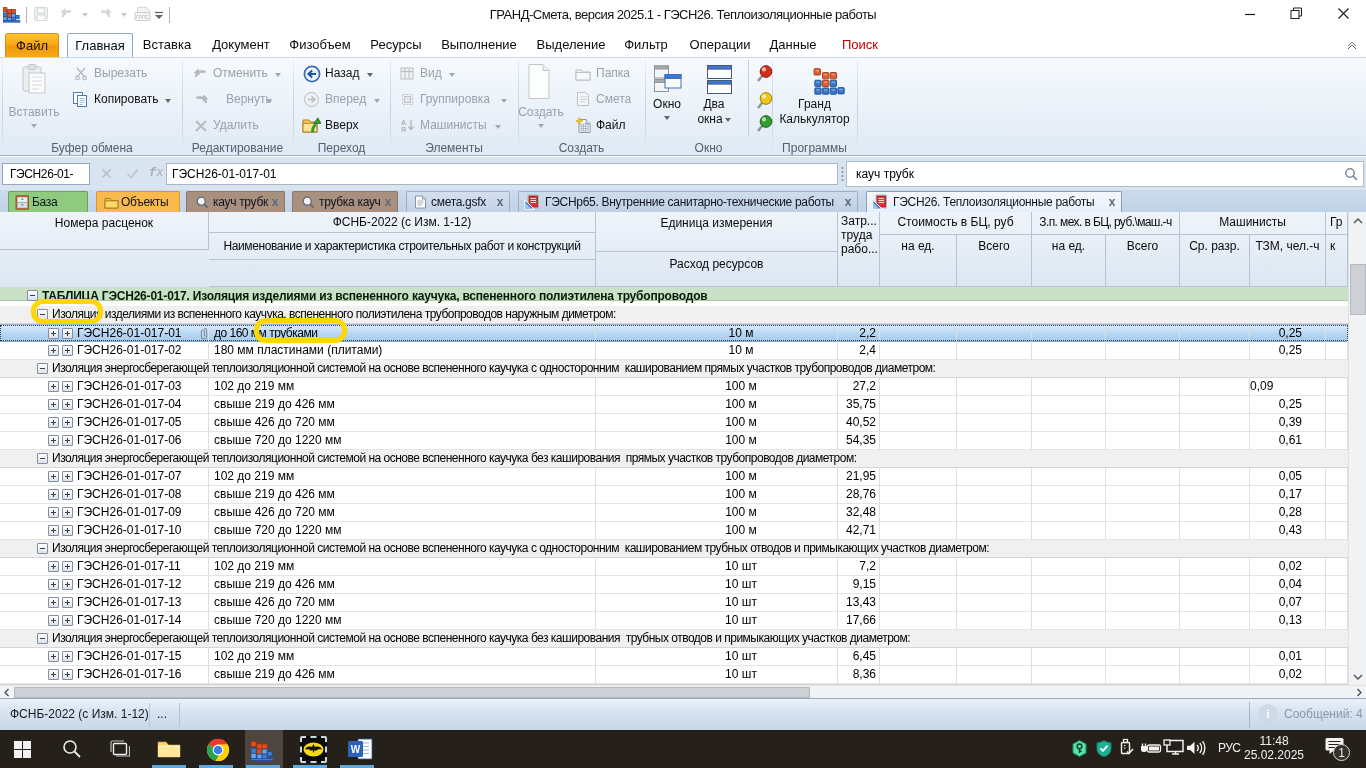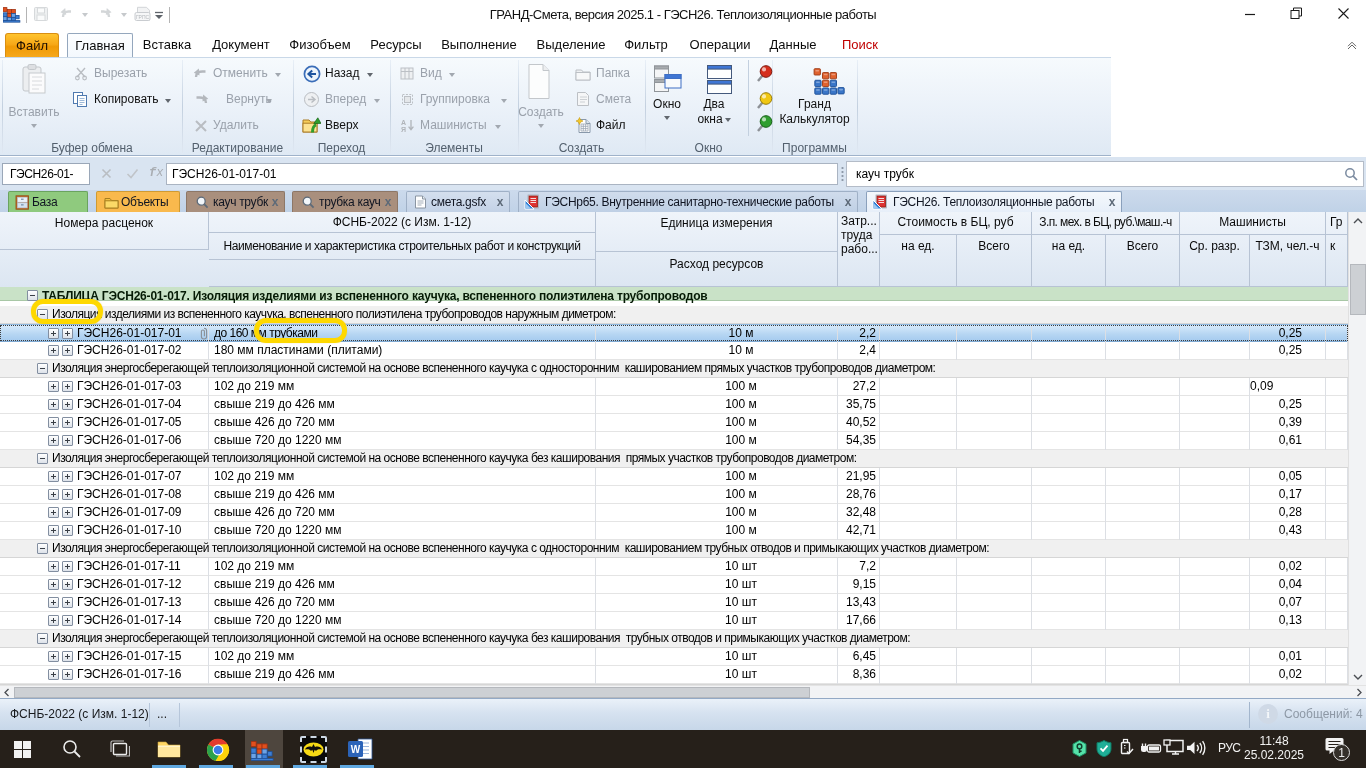--- a/index.html
+++ b/index.html
@@ -12,21 +12,21 @@
 #title{left:0;top:7px;width:1366px;text-align:center;font-size:13px;color:#111;letter-spacing:-0.5px}
 .qsep{top:7px;width:1px;height:16px;background:#b4b4b4}
 
 #menubar{left:0;top:30px;width:1366px;height:27px;background:#fff}
 .mtab{position:absolute;top:3px;height:24px;line-height:23px;text-align:center;font-size:13px;color:#0c0c0c}
 #tab-file{left:5px;top:3px;width:54px;height:24px;line-height:24px;text-align:center;font-size:13px;
 background:linear-gradient(#ffc42e,#f7a818 45%,#f09a05 55%,#f6a81c);border:1px solid #d98e12;border-bottom:0;
 border-radius:3px 3px 0 0;color:#201000}
 #tab-main{background:linear-gradient(#fdfeff,#f3f8fd);border:1px solid #94a7bd;border-bottom:0;border-radius:2px 2px 0 0}
 
-#ribbon{left:0;top:57px;width:1111px;height:99px;background:linear-gradient(#f6fafd,#e9f0f8 60%,#dfe9f4);
+#ribbon{left:0;top:57px;width:1366px;height:99px;background:linear-gradient(#f6fafd,#e9f0f8 60%,#dfe9f4);
 border-top:1px solid #c9d8e8;border-bottom:1px solid #9fb2ca}
 .gsep{top:2px;width:1px;height:93px;background:linear-gradient(#e8eff7,#c3d0df 50%,#e0e8f2)}
 .glabel{top:83px;height:14px;text-align:center;font-size:12px;color:#53606e}
 .rtxt{font-size:12px;color:#121212;line-height:15px}
 .gtxt{font-size:12px;color:#9aa1ab;line-height:15px}
 .dd{display:inline-block;width:0;height:0;border-left:3px solid transparent;border-right:3px solid transparent;
 border-top:4px solid #61676e;vertical-align:middle}
 .ddg{border-top-color:#a2a8b0}
 
 #fbar{left:0;top:157px;width:1366px;height:33px;background:#d9e4f1}

